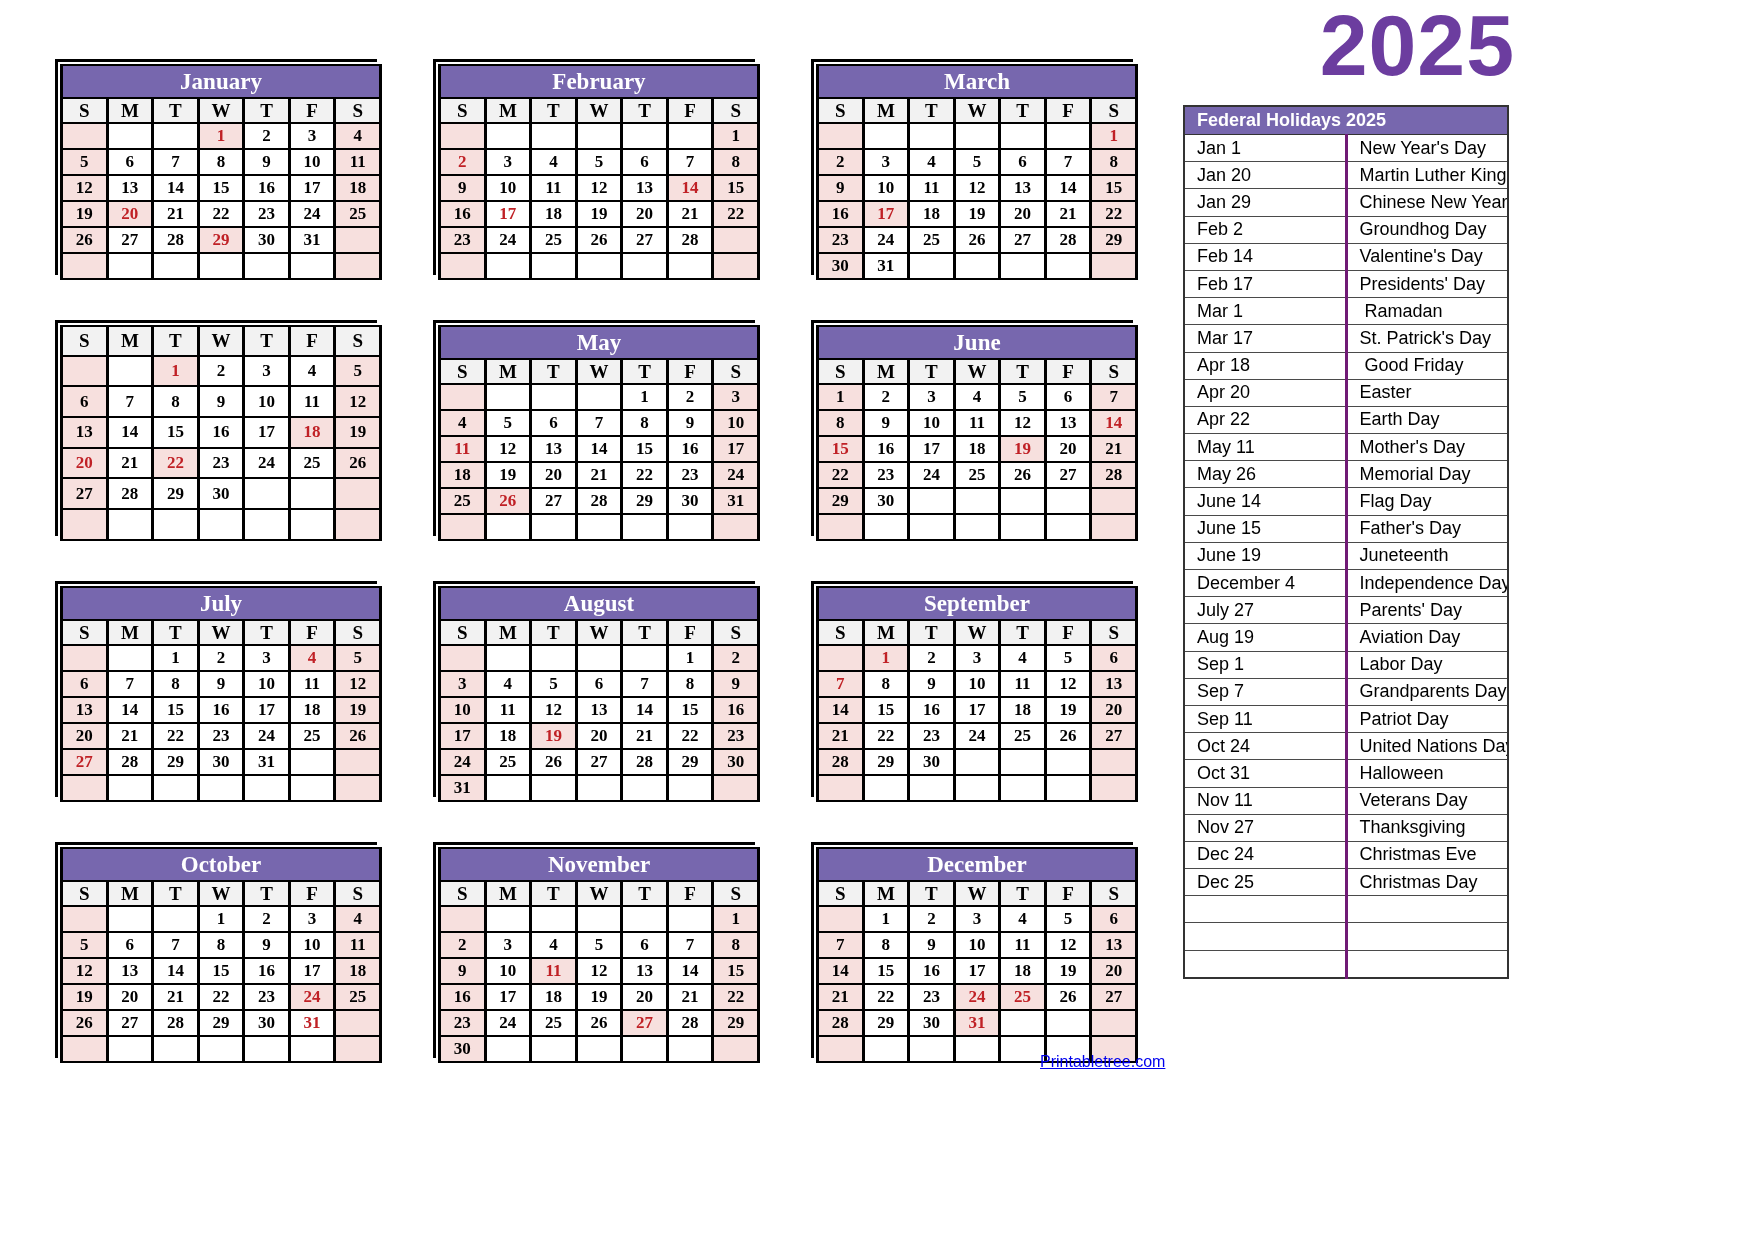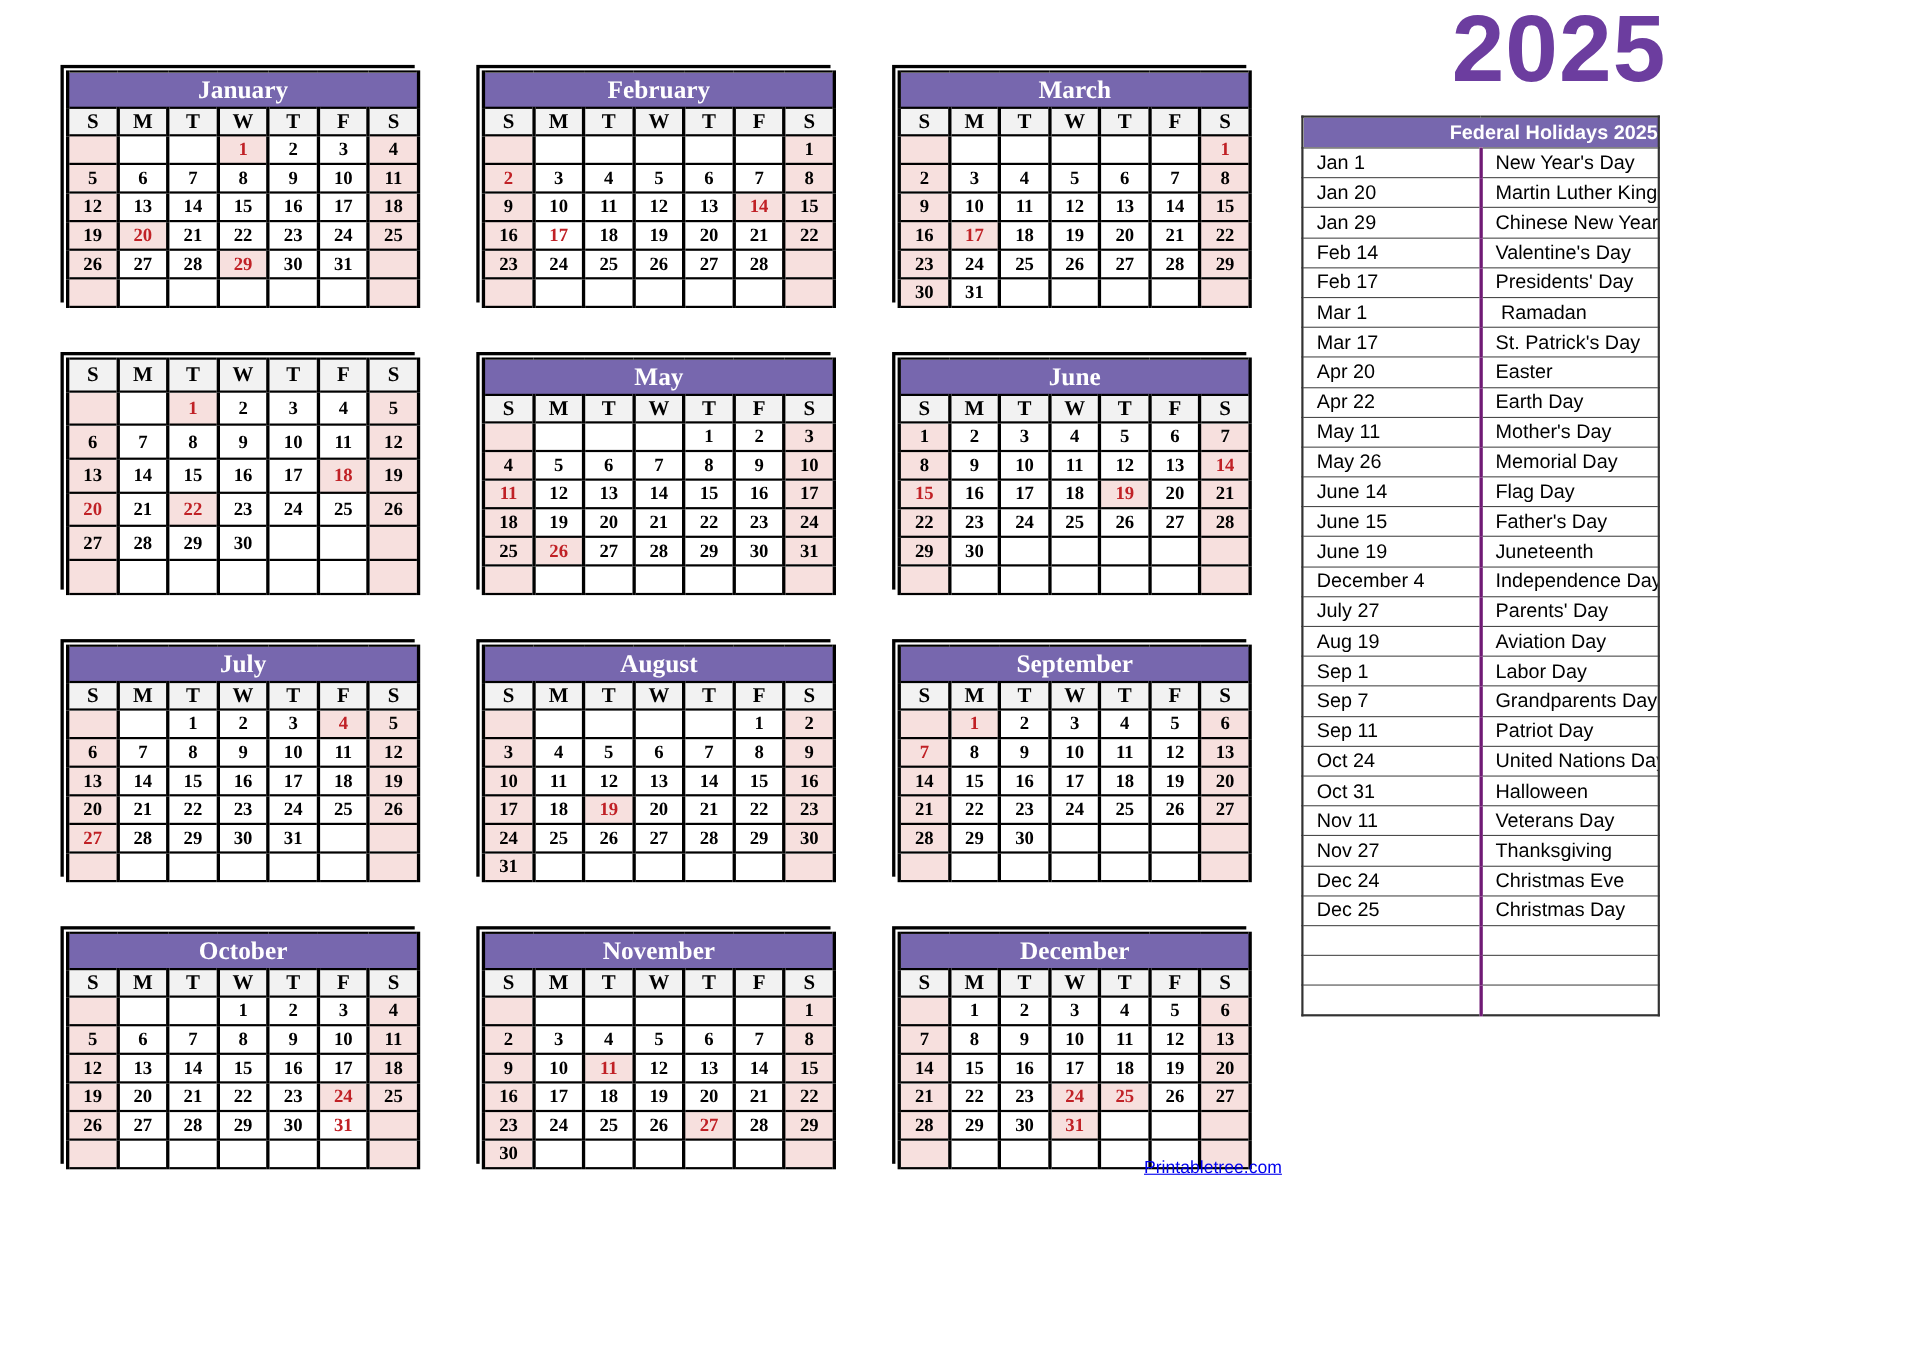--- a/index.html
+++ b/index.html
@@ -49,21 +49,21 @@
     border-collapse:collapse;width:326px;table-layout:fixed;background:#fff;
     border:2px solid #333;
   }
   .holidays-table td{
     font-size:18px;color:#000;height:26.2px;padding:0 0 0 12px;
     border-top:1px solid #4a4a4a;border-bottom:1px solid #4a4a4a;
     white-space:pre;overflow:hidden;
   }
   .holidays-table td.hheader{
     background:#7767AE;color:#ffffff;font-weight:bold;font-size:18px;
-    height:27px;border:1px solid #333;text-align:right;
+    height:27px;border:1px solid #333;
   }
   .holidays-table td.hdate{width:100px;}
   .holidays-table td.hname{border-left:3px solid #701a75;}
 
   
   .footer-link{
     position:absolute;left:1040px;top:1053px;
     color:#0000EE;font-size:16px;cursor:pointer;
   }
 </style>
@@ -924,34 +924,42 @@
         </tr>
         <tr>
           <td class="hdate">Jan 20</td>
           <td class="hname">Martin Luther King</td>
         </tr>
         <tr>
           <td class="hdate">Jan 29</td>
           <td class="hname">Chinese New Year</td>
         </tr>
         <tr>
+          <td class="hdate">Feb 2</td>
+          <td class="hname">Groundhog Day</td>
+        </tr>
+        <tr>
           <td class="hdate">Feb 14</td>
           <td class="hname">Valentine's Day</td>
         </tr>
         <tr>
           <td class="hdate">Feb 17</td>
           <td class="hname">Presidents' Day</td>
         </tr>
         <tr>
           <td class="hdate">Mar 1</td>
           <td class="hname"> Ramadan</td>
         </tr>
         <tr>
           <td class="hdate">Mar 17</td>
           <td class="hname">St. Patrick's Day</td>
+        </tr>
+        <tr>
+          <td class="hdate">Apr 18</td>
+          <td class="hname"> Good Friday</td>
         </tr>
         <tr>
           <td class="hdate">Apr 20</td>
           <td class="hname">Easter</td>
         </tr>
         <tr>
           <td class="hdate">Apr 22</td>
           <td class="hname">Earth Day</td>
         </tr>
         <tr>

